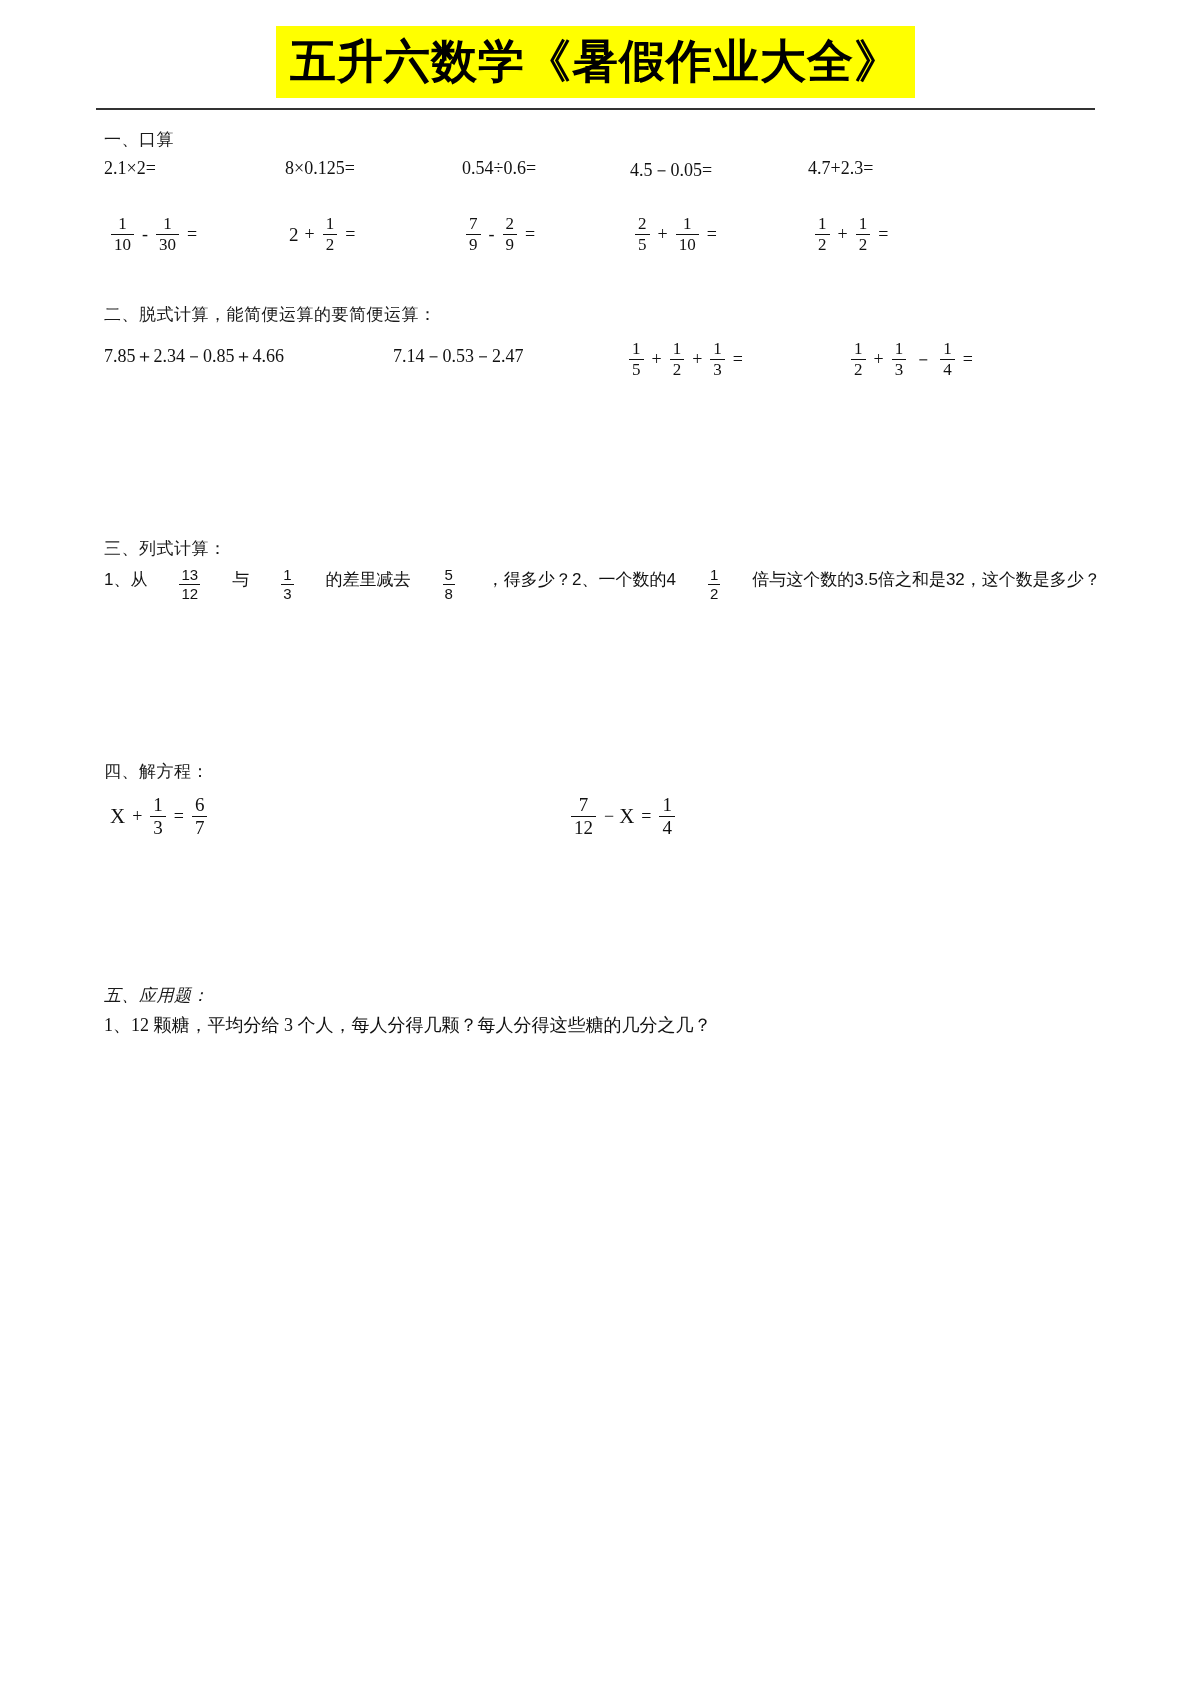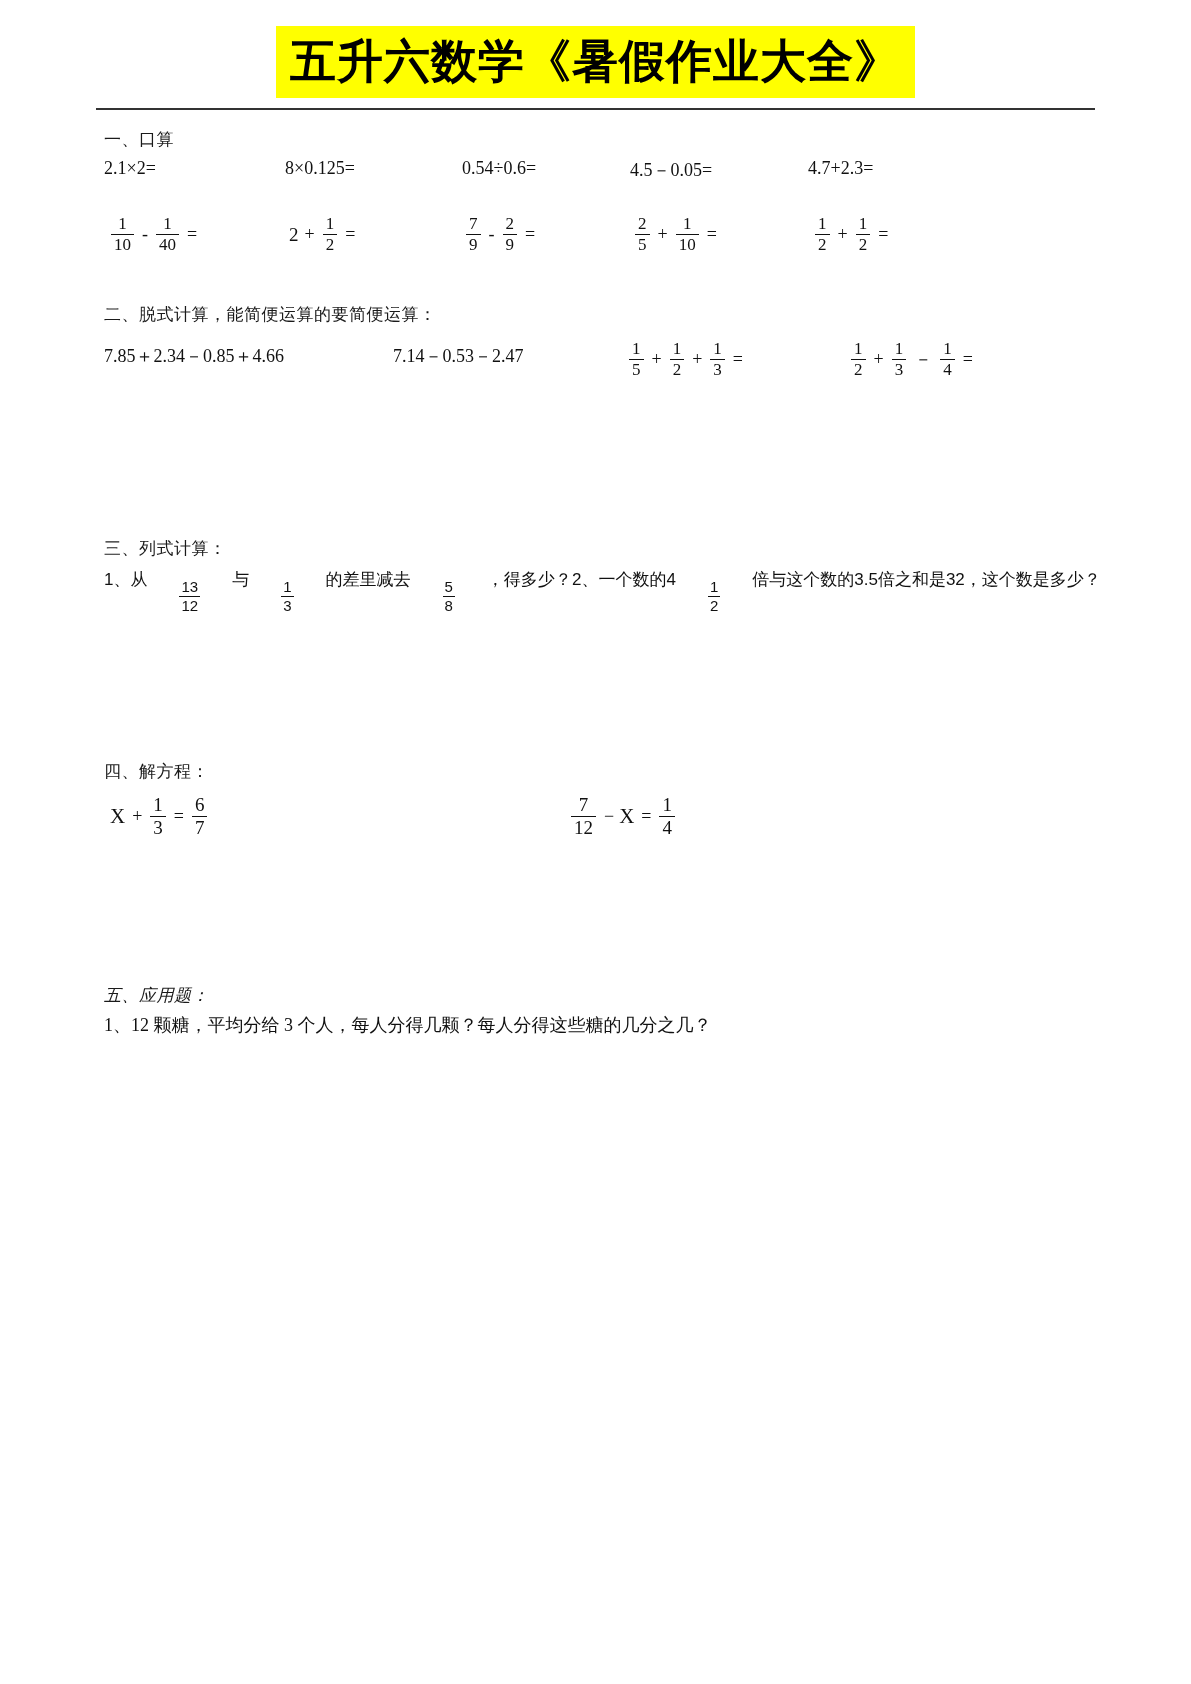--- a/index.html
+++ b/index.html
@@ -89,21 +89,21 @@
     padding: 1px 3px 0 3px;
     border-top: 1.3px solid #111111;
   }
 
   
   .inline-frac {
     display: inline-flex;
     flex-direction: column;
     align-items: center;
     vertical-align: middle;
-    margin: 12px 3px;
+    margin: 0 3px;
     font-size: 15px;
     line-height: 1.05;
     position: relative;
     top: -1px;
   }
   .inline-frac .num { padding: 0 2px 1px 2px; }
   .inline-frac .den { padding: 1px 2px 0 2px; border-top: 1.2px solid #111111; }
 
   .var-x {
     font-family: "Liberation Serif", "DejaVu Serif", serif;
@@ -143,21 +143,21 @@
   <div class="abs plain" style="left:808px; top:158px;">4.7+2.3=</div>
 
   <div class="abs expr" style="left:108px; top:215px;">
     <span class="frac">
       <span class="num">1</span>
       <span class="den">10</span>
     </span>
     <span class="op">-</span>
     <span class="frac">
       <span class="num">1</span>
-      <span class="den">40</span>
+      <span class="den">30</span>
     </span>
     <span class="op">=</span>
   </div>
 
   <div class="abs expr" style="left:288px; top:215px;">
     <span class="tok">2</span>
     <span class="op">+</span>
     <span class="frac">
       <span class="num">1</span>
       <span class="den">2</span>

